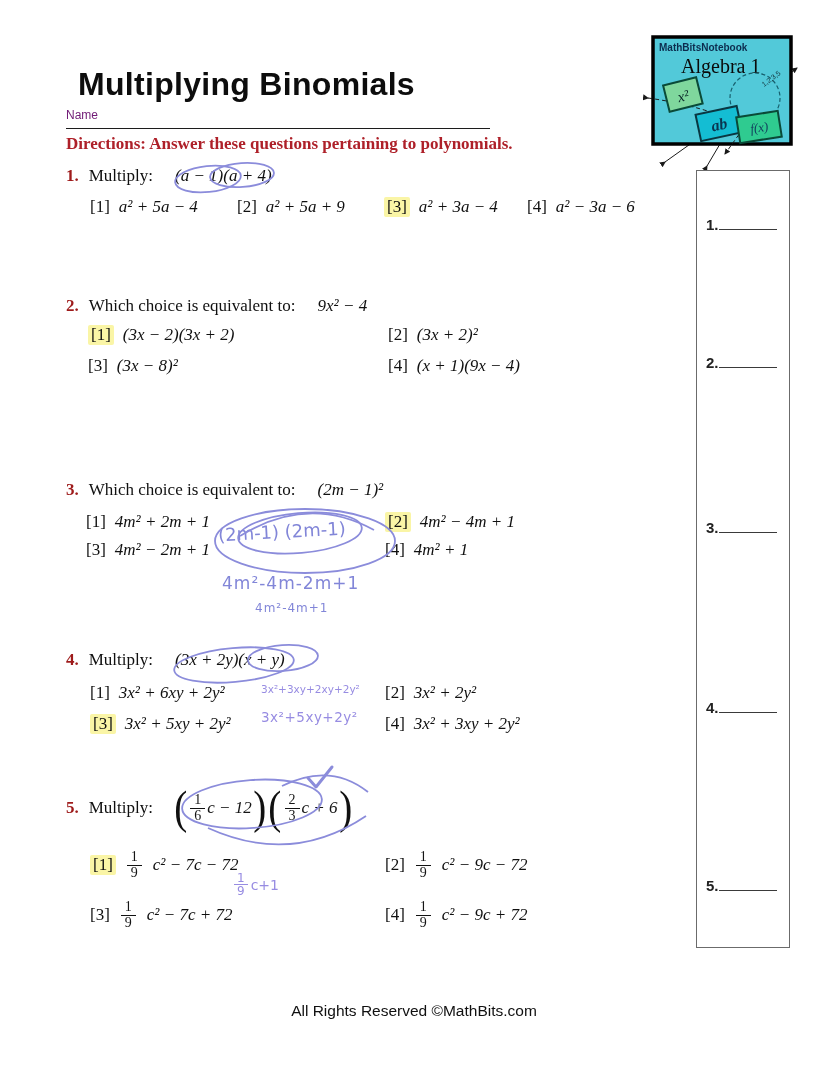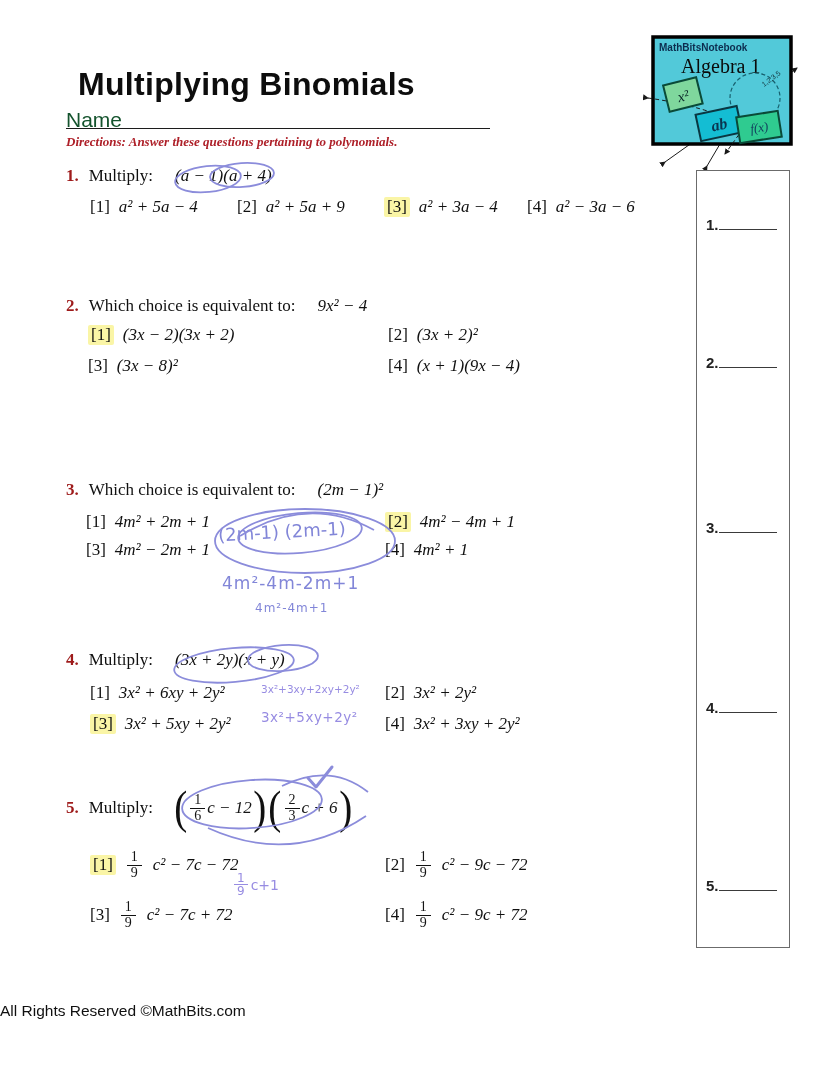--- a/index.html
+++ b/index.html
@@ -5,23 +5,23 @@
   *{margin:0;padding:0;box-sizing:border-box}
   html,body{background:#ffffff}
   .page{position:relative;width:828px;height:1074px;background:#fff;overflow:hidden;
         font-family:"Liberation Serif",serif;color:#151515}
 
   
   .title{position:absolute;left:78px;top:66px;font-family:"Liberation Sans",sans-serif;
          font-weight:bold;font-size:32px;letter-spacing:.3px;color:#0d0d0d}
   .name-row{position:absolute;left:66px;top:108px;width:424px;height:21px;
             border-bottom:1.7px solid #1c1c1c;font-family:"Liberation Sans",sans-serif;
-            font-size:21px;color:#14532d}
-  .directions{position:absolute;left:66px;top:134px;font-style:italic;font-weight:bold;
-              font-size:13px;color:#ae2029}
+            font-size:12px;color:#701a75}
+  .directions{position:absolute;left:66px;top:134px;font-weight:bold;
+              font-size:17px;color:#ae2029}
 
   
   .logo{position:absolute;left:645px;top:32px;width:160px;height:142px;overflow:visible}
 
   
   .q{position:absolute;left:66px;width:625px}
   .q-head{display:flex;align-items:baseline;gap:10px;white-space:nowrap}
   .qnum{color:#9e1b1b;font-weight:bold;font-size:17px}
   .prompt{font-size:17px;color:#101010}
   .expr{font-size:17px;font-style:italic;margin-left:12px;color:#101010}
@@ -50,21 +50,21 @@
   .overlay{position:absolute;overflow:visible;pointer-events:none}
 
   
   .answers{position:absolute;left:696px;top:170px;width:94px;height:778px;
            border:1.5px solid #6b6b6b;background:#fff}
   .ans-item{position:absolute;left:9px;display:flex;align-items:baseline;
             font-family:"Liberation Sans",sans-serif;font-weight:bold;font-size:15px;color:#222}
   .ans-line{display:inline-block;width:58px;height:15px;border-bottom:1.7px solid #3a3a3a}
 
   
-  .footer{position:absolute;left:0;right:0;top:1002px;text-align:left;
+  .footer{position:absolute;left:0;right:0;top:1002px;text-align:center;
           font-family:"Liberation Sans",sans-serif;font-size:15.5px;color:#101010}
 </style>
 </head>
 <body>
 
 <div class="page">
 
   <h1 class="title">Multiplying Binomials</h1>
   <div class="name-row">
     <span>Name</span>

